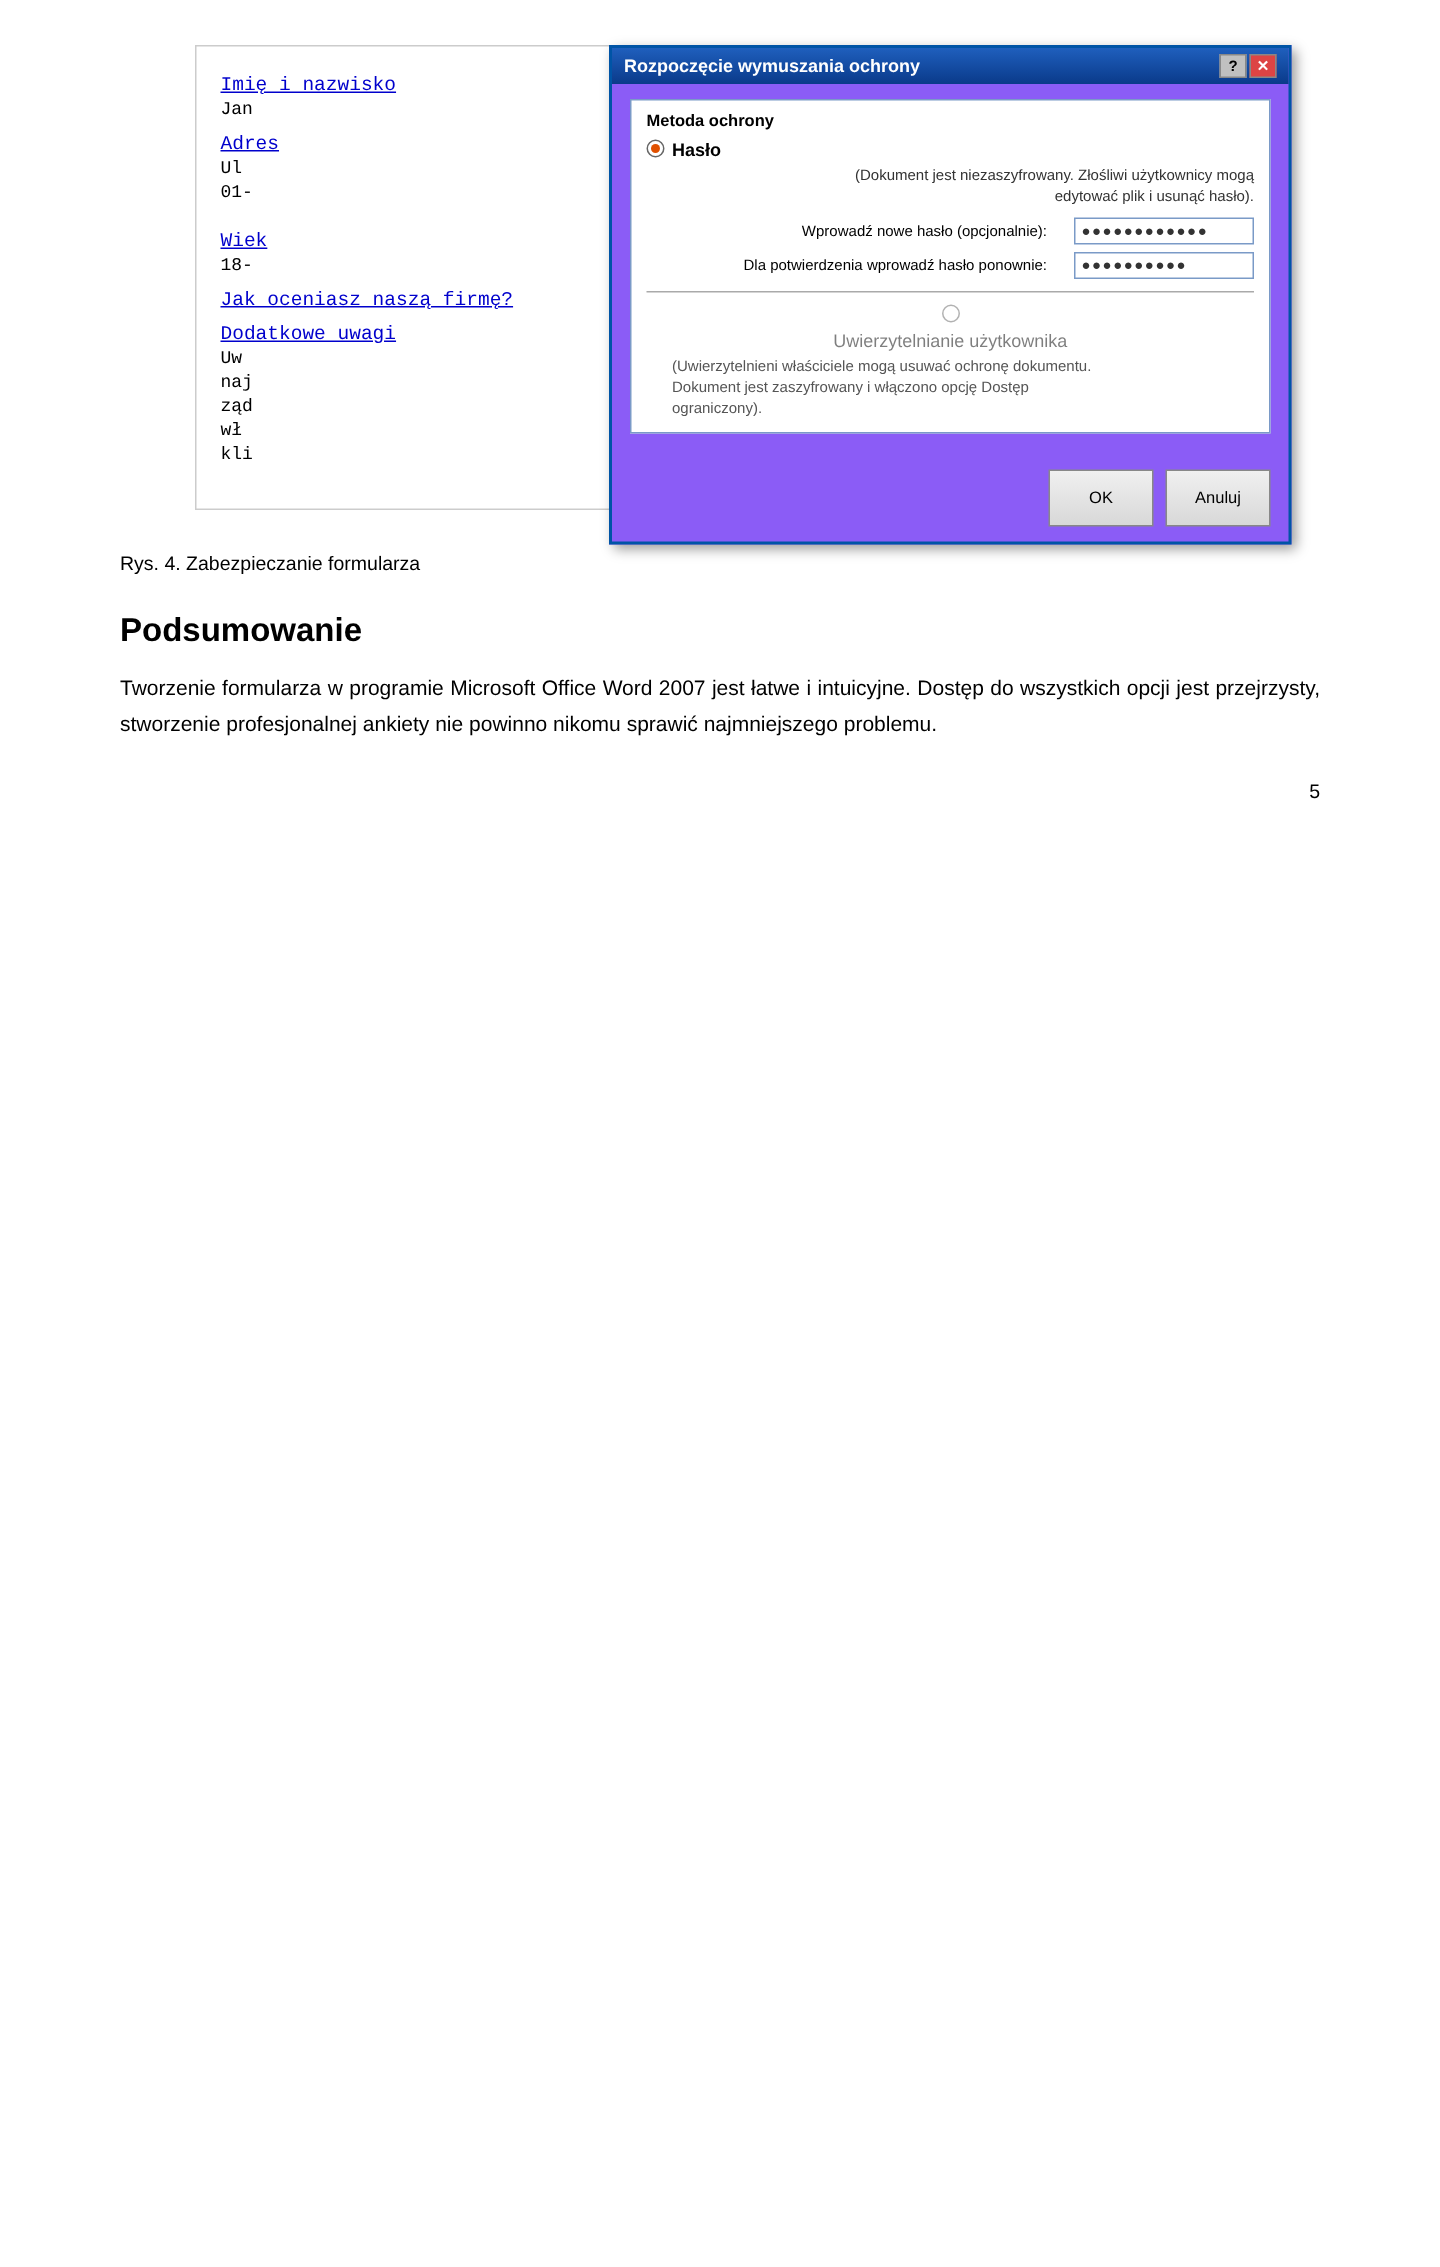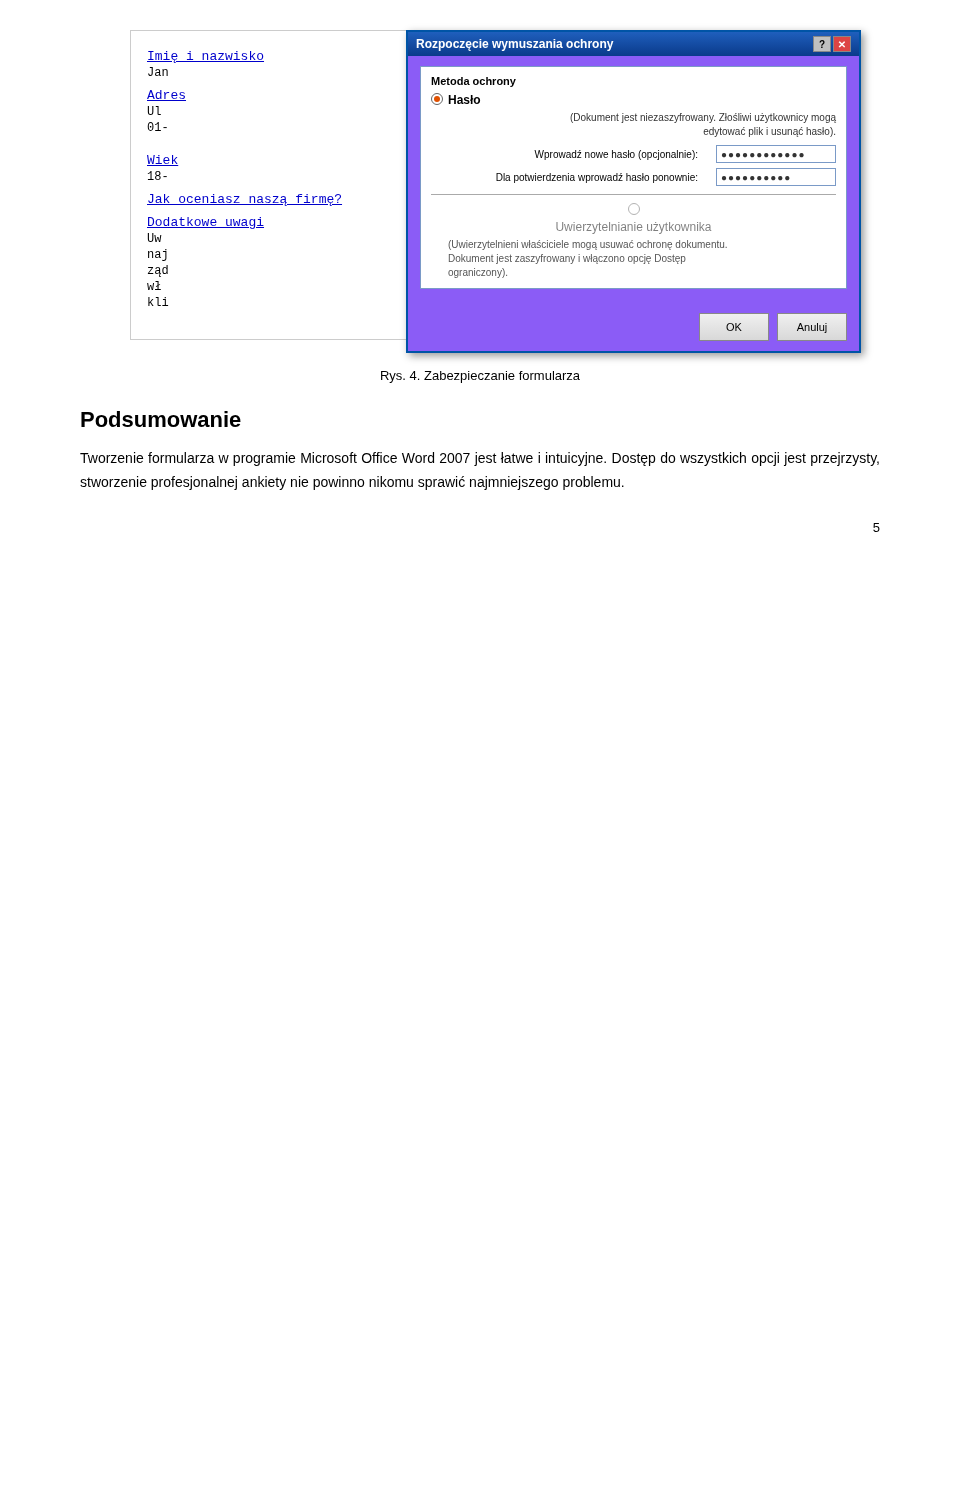--- a/index.html
+++ b/index.html
@@ -207,31 +207,30 @@
 
     .dialog-footer {
       display: flex;
       justify-content: flex-end;
       gap: 8px;
       padding: 6px 12px 10px 12px;
     }
 
     .dialog-btn {
       min-width: 70px;
-      height: 28px;
+      height: 38px;
       background: linear-gradient(to bottom, #f0f0f0, #d8d8d8);
       border: 1px solid #888;
       font-size: 11px;
       cursor: pointer;
       padding: 2px 12px;
     }
 
     
     .caption {
-      text-align: center;
       font-size: 13px;
       color: #000;
       margin-bottom: 24px;
     }
 
     
     .summary-heading {
       font-size: 22px;
       font-weight: bold;
       color: #000000;

